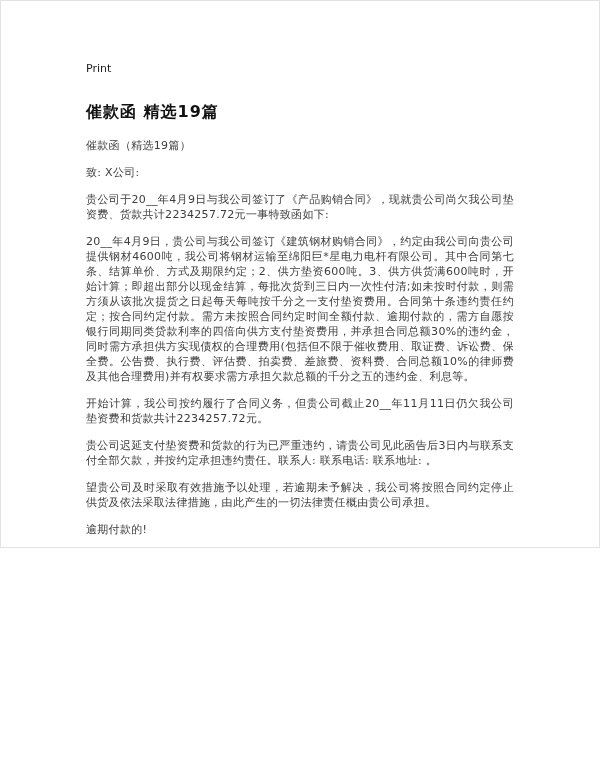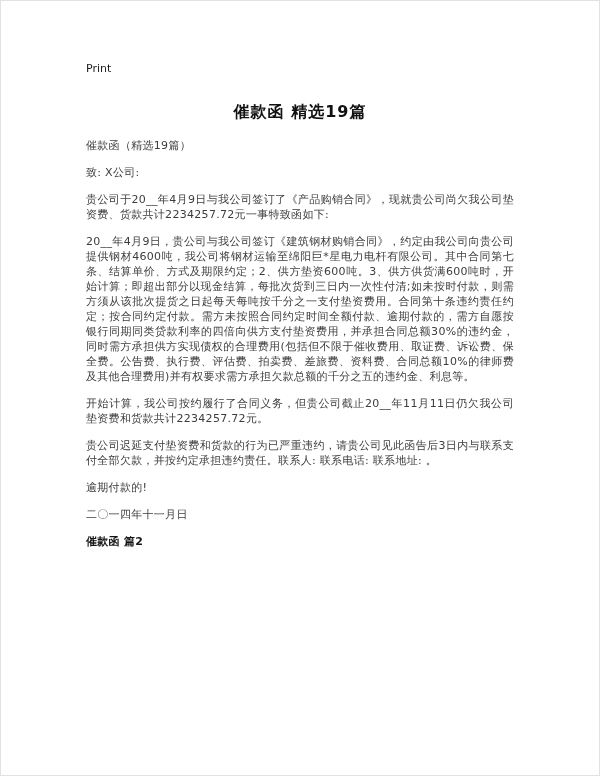--- a/index.html
+++ b/index.html
@@ -3,41 +3,41 @@
 <meta charset="utf-8">
 <style>
   * { margin: 0; padding: 0; box-sizing: border-box; }
   html, body { background: #ffffff; }
   body {
     width: 600px;
     font-family: "DejaVu Sans", "Liberation Sans", sans-serif;
   }
   .page {
     width: 600px;
-    height: 776px;
+    height: 548px;
     background: #ffffff;
     border: 1px solid #e2e2e2;
     padding: 56px 85px 30px 85px;
     overflow: hidden;
   }
   .print-link {
     display: inline-block;
     font-size: 11px;
     line-height: 15px;
     color: #1c1c1c;
     margin-bottom: 20px;
     cursor: pointer;
     text-decoration: none;
   }
   .doc-title {
     font-size: 16px;
     line-height: 20px;
     font-weight: 700;
     color: #111111;
-    text-align: center;
+    text-align: left;
     margin: 6px 0 16px 0;
     letter-spacing: 1px;
   }
   .para, .sec-heading {
     font-size: 11px;
     line-height: 15px;
     letter-spacing: 0.3px;
     color: #3c3c3c;
     margin-bottom: 12px;
     text-align: justify;
@@ -60,18 +60,19 @@
   <h1 class="doc-title">催款函 精选19篇</h1>
 
   <p class="para subtitle">催款函（精选19篇）</p>
 
 
   <p class="para">致: X公司:</p>
   <p class="para">贵公司于20__年4月9日与我公司签订了《产品购销合同》，现就贵公司尚欠我公司垫资费、货款共计2234257.72元一事特致函如下:</p>
   <p class="para">20__年4月9日，贵公司与我公司签订《建筑钢材购销合同》，约定由我公司向贵公司提供钢材4600吨，我公司将钢材运输至绵阳巨*星电力电杆有限公司。其中合同第七条、结算单价、方式及期限约定；2、供方垫资600吨。3、供方供货满600吨时，开始计算；即超出部分以现金结算，每批次货到三日内一次性付清;如未按时付款，则需方须从该批次提货之日起每天每吨按千分之一支付垫资费用。合同第十条违约责任约定；按合同约定付款。需方未按照合同约定时间全额付款、逾期付款的，需方自愿按银行同期同类贷款利率的四倍向供方支付垫资费用，并承担合同总额30%的违约金，同时需方承担供方实现债权的合理费用(包括但不限于催收费用、取证费、诉讼费、保全费。公告费、执行费、评估费、拍卖费、差旅费、资料费、合同总额10%的律师费及其他合理费用)并有权要求需方承担欠款总额的千分之五的违约金、利息等。</p>
   <p class="para">开始计算，我公司按约履行了合同义务，但贵公司截止20__年11月11日仍欠我公司垫资费和货款共计2234257.72元。</p>
   <p class="para">贵公司迟延支付垫资费和货款的行为已严重违约，请贵公司见此函告后3日内与联系支付全部欠款，并按约定承担违约责任。联系人: 联系电话: 联系地址: 。</p>
+  <p class="para">望贵公司及时采取有效措施予以处理，若逾期未予解决，我公司将按照合同约定停止供货及依法采取法律措施，由此产生的一切法律责任概由贵公司承担。</p>
   <p class="para">逾期付款的!</p>
   <p class="para">二〇一四年十一月日</p>
 
   <h2 class="sec-heading">催款函 篇2</h2>
 
 </div>
 
 </body></html>

